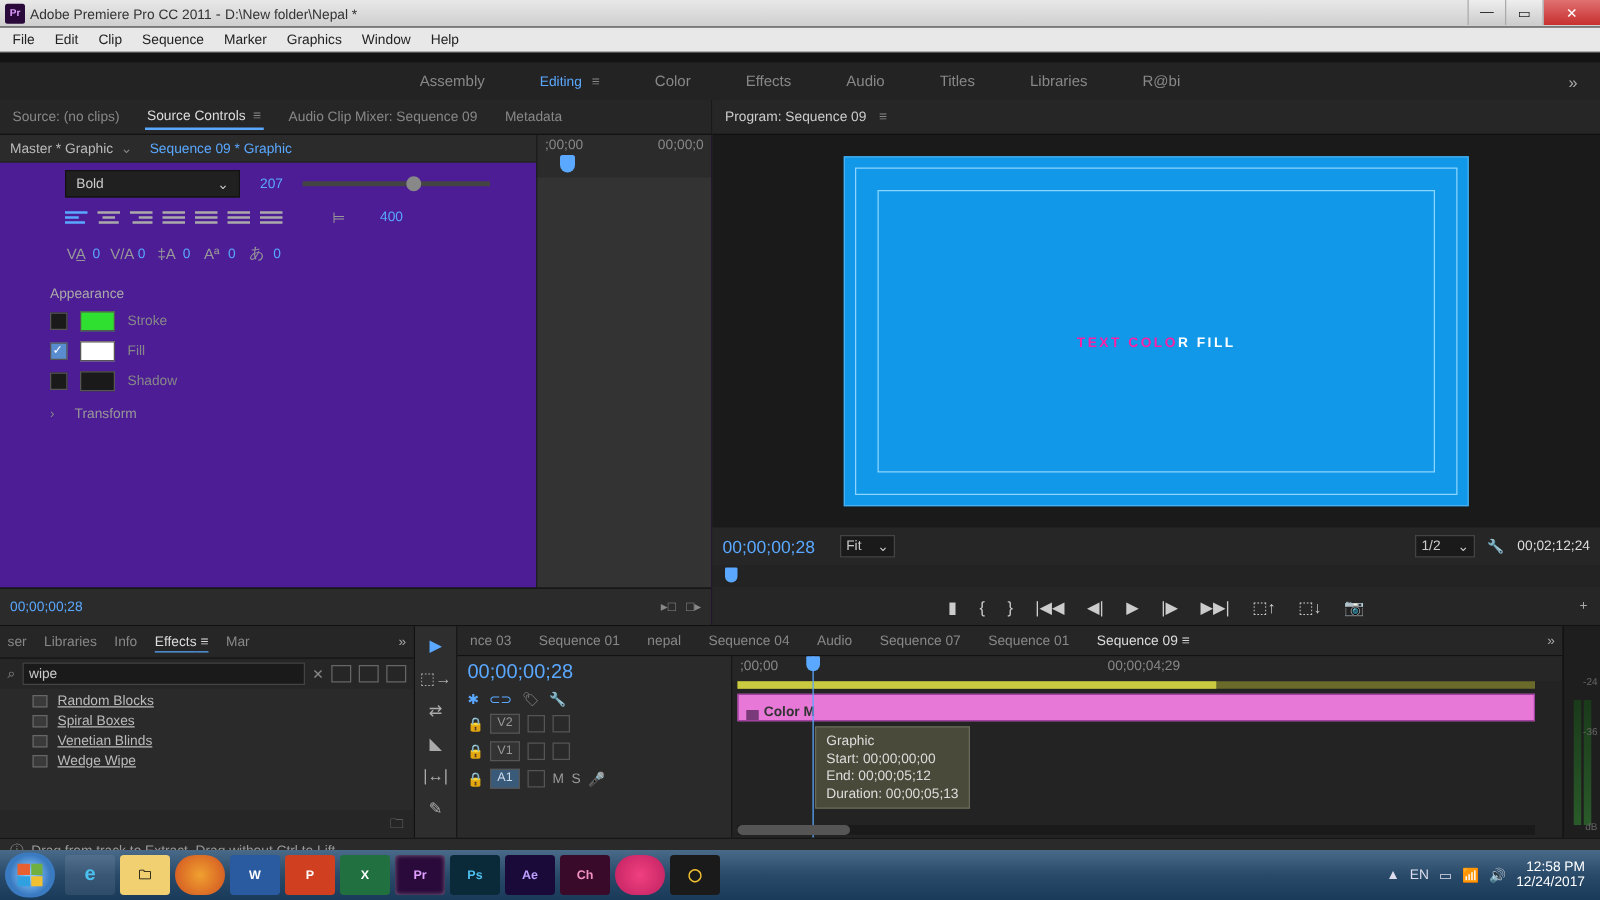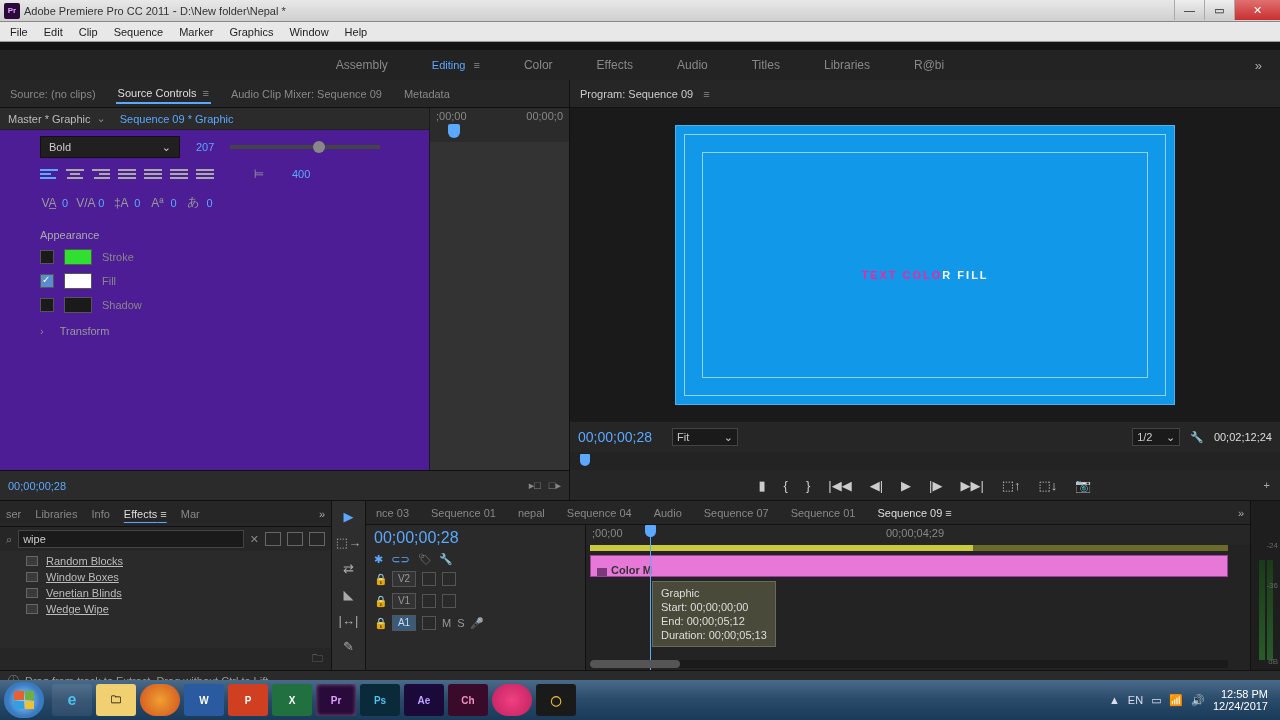--- a/index.html
+++ b/index.html
@@ -40,21 +40,21 @@
 
 
 .ecbody { flex:1; background:#4c1d95; position:relative; overflow:hidden; }
 .ecrow1 { height:22px; display:flex; align-items:center; padding:0 8px; color:#aaa; background:#2b2b2b; border-bottom:1px solid #222; }
 .ecrow1 .master { color:#bbb; }
 .ecrow1 .seq { color:#5aa8ff; margin-left:8px; }
 .ecrow1 .arrow { margin:0 6px; color:#888; }
 .ecrow1 .rightpart { margin-left:auto; display:flex; align-items:center; gap:8px; }
 
 .textctrls { padding:6px 40px; }
-.textctrls .row { display:flex; align-items:center; gap:8px; margin-bottom:8px; }
+.textctrls .row { display:flex; align-items:center; gap:8px; margin-bottom:8px;margin-left:12px; }
 .weight { width:140px; height:22px; background:#202020; border:1px solid #111; color:#ccc; padding:0 8px; display:flex; align-items:center; justify-content:space-between; }
 .fsize { color:#5aa8ff; margin-left:8px; }
 .slider { flex:1; height:4px; background:#444; position:relative; margin:0 8px; max-width:150px; }
 .slider .thumb { width:12px; height:12px; border-radius:6px; background:#888; position:absolute; top:-4px; left:55%; }
 
 .alignrow { display:flex; gap:6px; align-items:center; }
 .alignbtn { width:18px; height:16px; display:flex; flex-direction:column; gap:2px; justify-content:center; cursor:pointer; }
 .alignbtn span { height:2px; background:#aaa; }
 .alignbtn.active span { background:#5aa8ff; }
 .tracking { color:#5aa8ff; margin-left:20px; }
@@ -93,21 +93,21 @@
 .monitor { flex:1; background:#1a1a1a; display:flex; align-items:center; justify-content:center; padding:8px; position:relative; }
 .canvas { width:500px; height:280px; background:#1198e8; position:relative; border:1px solid #4ab0f0; }
 .safezone1 { position:absolute; inset:8px; border:1px solid #8dd4ff; }
 .safezone2 { position:absolute; inset:26px; border:1px solid #8dd4ff; }
 .bigtext { position:absolute; top:50%; left:50%; transform:translate(-50%,-50%); font-size:40px; font-weight:800; letter-spacing:2px; white-space:nowrap; font-family:Arial,sans-serif; }
 .bigtext .pink { color:#ff1fa5; }
 .bigtext .white { color:#fff; }
 
 .monctrls { height:30px; background:#262626; display:flex; align-items:center; padding:0 8px; gap:10px; }
 .monctrls .tc { color:#5aa8ff; font-size:14px; margin-right:10px; }
-.monctrls .fit { width:66px; height:18px; background:#1a1a1a; border:1px solid #444; color:#ccc; display:flex; align-items:center; justify-content:space-between; padding:0 4px; }
+.monctrls .fit { width:44px; height:18px; background:#1a1a1a; border:1px solid #444; color:#ccc; display:flex; align-items:center; justify-content:space-between; padding:0 4px; }
 .monctrls .spacer { flex:1; }
 .monctrls .zoom { width:48px; height:18px; background:#1a1a1a; border:1px solid #444; color:#ccc; display:flex; align-items:center; justify-content:space-between; padding:0 4px; }
 .monctrls .wrench { color:#aaa; }
 .monctrls .dur { color:#ddd; }
 
 .monruler { height:18px; background:#232323; position:relative; padding:0 8px; }
 .monruler .mhead { width:10px; height:12px; background:#5aa8ff; position:absolute; left:10px; top:2px; border-radius:1px 1px 5px 5px; }
 
 .playbar { height:30px; background:#262626; display:flex; align-items:center; justify-content:center; gap:18px; position:relative; }
 .playbar .pbtn { color:#ccc; font-size:13px; cursor:pointer; }
@@ -438,21 +438,21 @@
       <div class="box"></div>
       <div class="box"></div>
     </div>
     <div class="efflist">
       <div class="effitem">
           <div class="eico"></div>
           <span>Random Blocks</span>
         </div>
       <div class="effitem">
           <div class="eico"></div>
-          <span>Window Boxes</span>
+          <span>Spiral Boxes</span>
         </div>
       <div class="effitem">
           <div class="eico"></div>
           <span>Venetian Blinds</span>
         </div>
       <div class="effitem">
           <div class="eico"></div>
           <span>Wedge Wipe</span>
         </div>
     </div>

